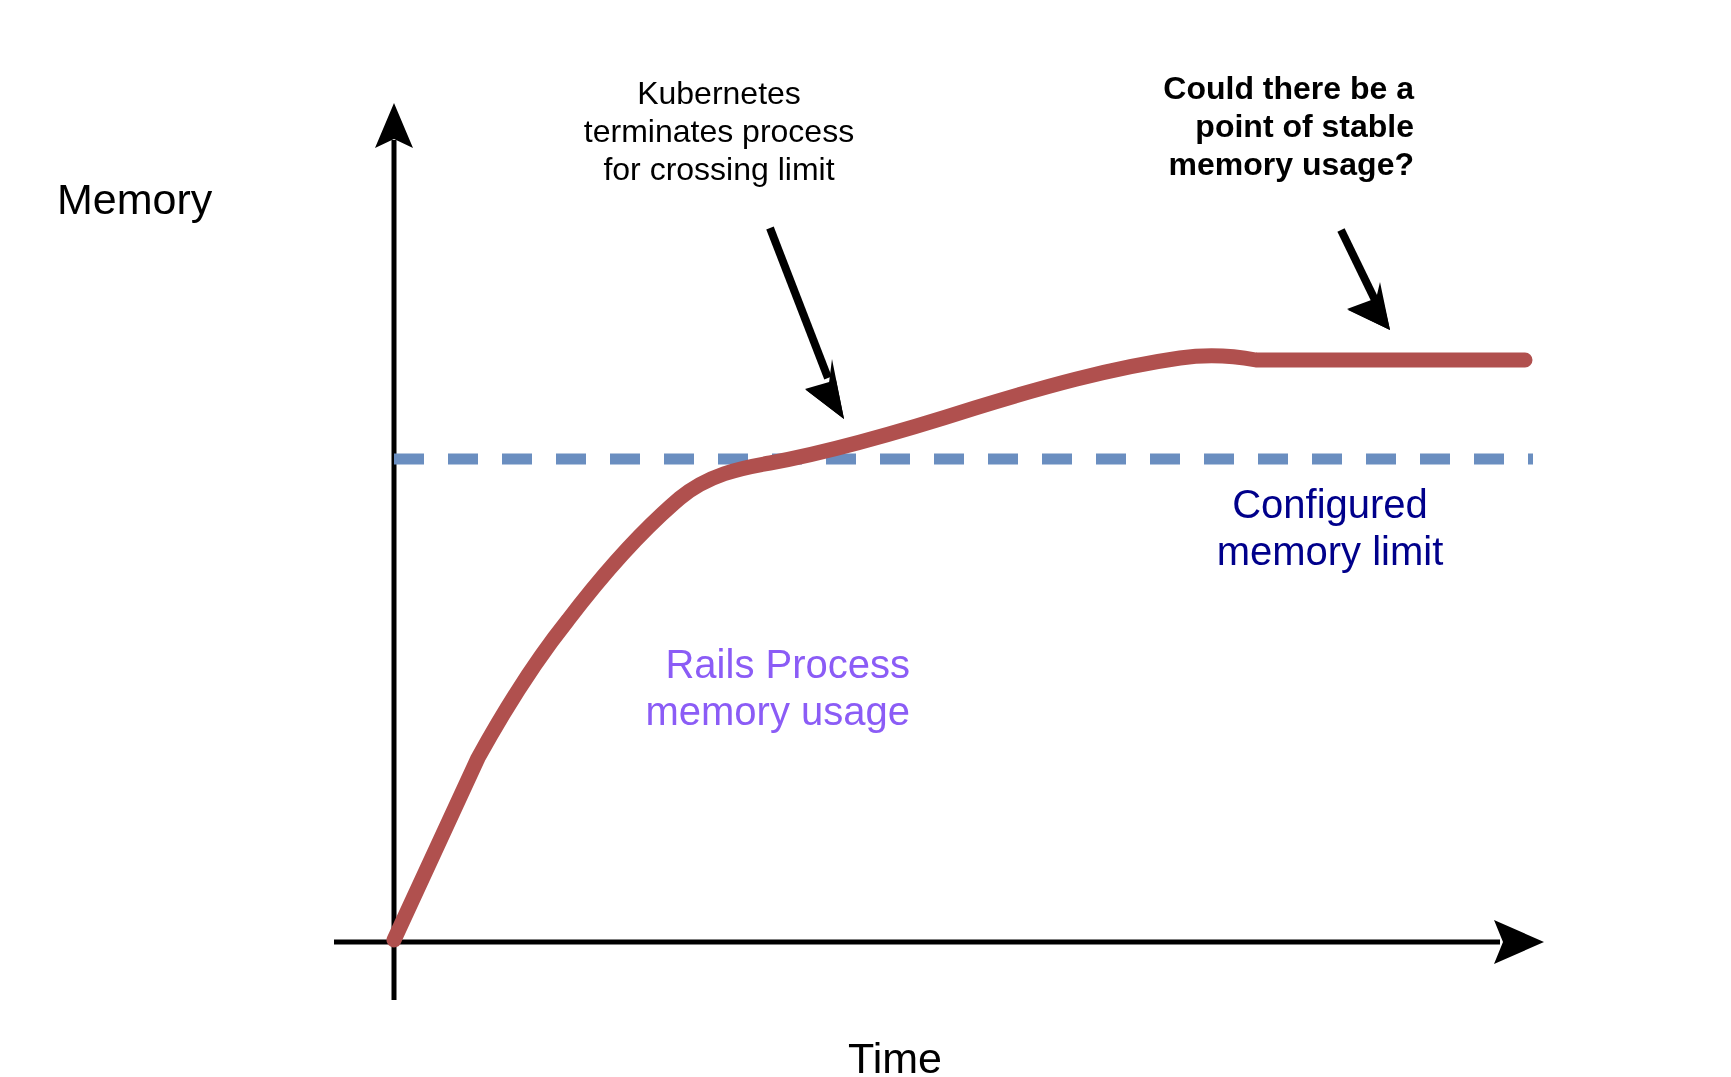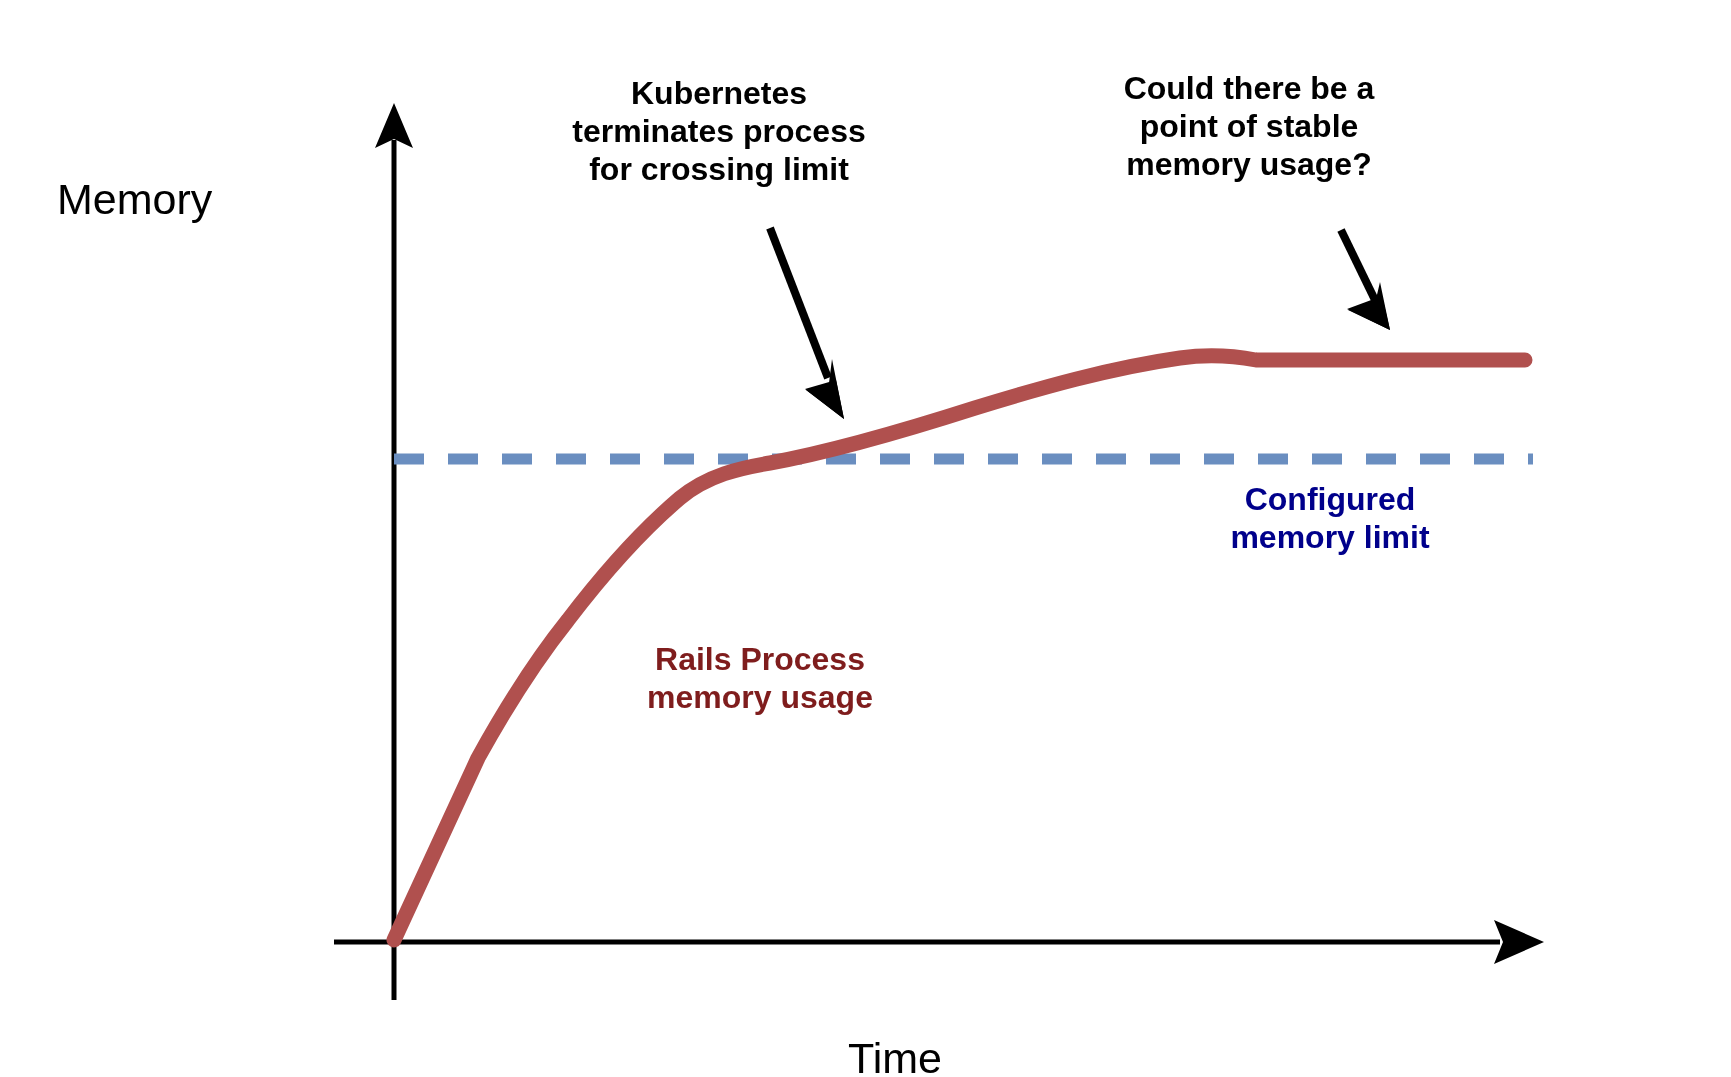--- a/index.html
+++ b/index.html
@@ -24,21 +24,20 @@
     top: 0;
     left: 0;
     width: 1731px;
     height: 1077px;
   }
   .lbl {
     position: absolute;
     margin: 0;
     white-space: pre;
     line-height: 1.18;
-    font-weight: bold;
   }
   .axis-title {
     font-size: 43px;
     color: #000000;
     font-weight: normal;
   }
   #memory-axis-title {
     left: 57px;
     top: 174px;
   }
@@ -54,30 +53,32 @@
   #k8s-annotation {
     left: 559px;
     top: 75px;
     width: 320px;
   }
   #stable-annotation {
     left: 1084px;
     top: 70px;
     width: 330px;
     font-weight: bold;
+    text-align: right;
   }
   .series-label {
-    font-size: 32px;
+    font-size: 40px;
     text-align: center;
   }
   #rails-series-label {
     left: 610px;
     top: 641px;
     width: 300px;
-    color: #7f1d1d;
+    color: #8b5cf6;
+    text-align: right;
   }
   #limit-series-label {
     left: 1180px;
     top: 481px;
     width: 300px;
     color: #00008b;
   }
 </style>
 </head>
 <body>

